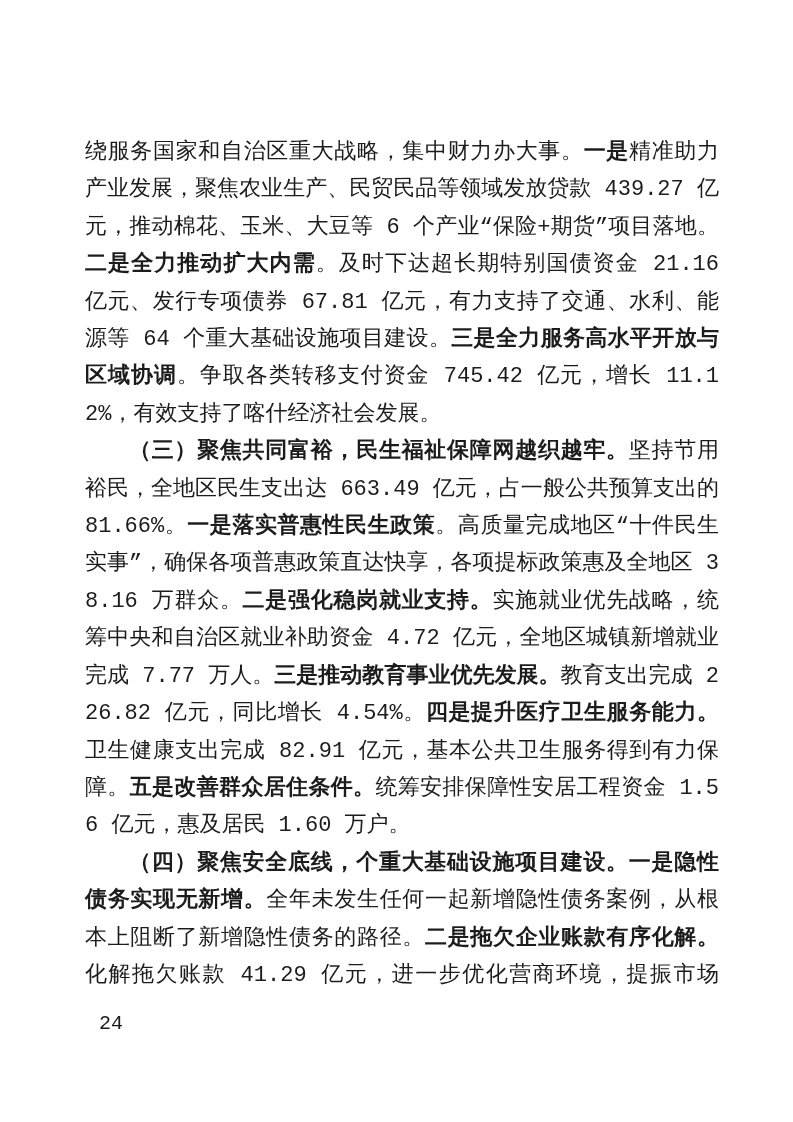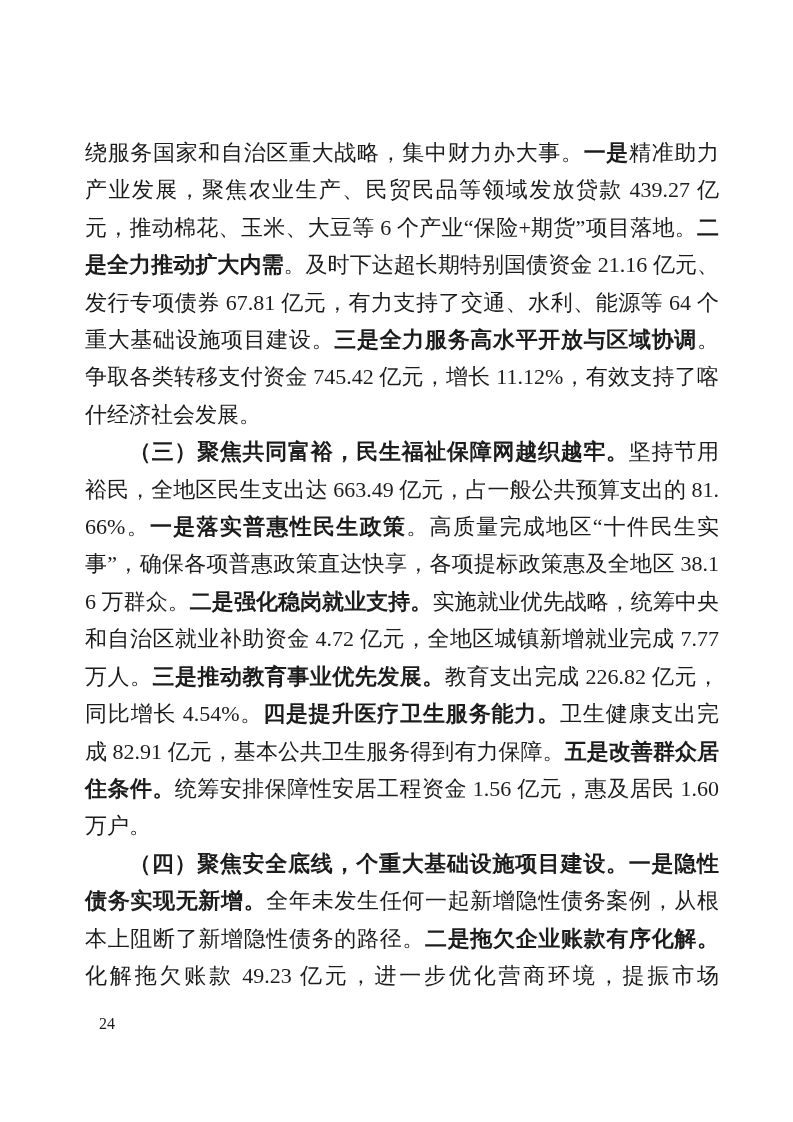--- a/index.html
+++ b/index.html
@@ -6,21 +6,21 @@
     margin: 0;
     padding: 0;
     background: #ffffff;
   }
   .page {
     position: relative;
     width: 742px;
     height: 1122px;
     background: var(--page-bg, #ffffff);
     color: var(--ink, #1c1c1c);
-    font-family: Liberation Serif, serif;
+    font-family: Liberation Mono, monospace;
     overflow: hidden;
   }
   .text-block {
     position: absolute;
     left: 85px;
     top: 134px;
     width: 634px;
   }
   p.para {
     margin: 0;
@@ -40,29 +40,29 @@
   .run {
     font-weight: 400;
   }
   .run.bold {
     font-weight: 700;
   }
   .page-number {
     position: absolute;
     left: 99px;
     top: 1012px;
-    font-size: 16px;
+    font-size: 20px;
     line-height: 24px;
     font-weight: 400;
     color: var(--ink, #1c1c1c);
   }
 </style>
 </head>
 <body>
 
 <div class="page" style="--ink: #1c1c1c; --page-bg: #ffffff;">
   <main class="text-block">
       <p class="para"><span class="run">绕服务国家和自治区重大战略，集中财力办大事。</span><span class="run bold">一是</span><span class="run">精准助力产业发展，聚焦农业生产、民贸民品等领域发放贷款 439.27 亿元，推动棉花、玉米、大豆等 6 个产业“保险+期货”项目落地。</span><span class="run bold">二是全力推动扩大内需</span><span class="run">。及时下达超长期特别国债资金 21.16 亿元、发行专项债券 67.81 亿元，有力支持了交通、水利、能源等 64 个重大基础设施项目建设。</span><span class="run bold">三是全力服务高水平开放与区域协调</span><span class="run">。争取各类转移支付资金 745.42 亿元，增长 11.12%，有效支持了喀什经济社会发展。</span></p>
       <p class="para indent"><span class="run bold">（三）聚焦共同富裕，民生福祉保障网越织越牢。</span><span class="run">坚持节用裕民，全地区民生支出达 663.49 亿元，占一般公共预算支出的 81.66%。</span><span class="run bold">一是落实普惠性民生政策</span><span class="run">。高质量完成地区“十件民生实事”，确保各项普惠政策直达快享，各项提标政策惠及全地区 38.16 万群众。</span><span class="run bold">二是强化稳岗就业支持。</span><span class="run">实施就业优先战略，统筹中央和自治区就业补助资金 4.72 亿元，全地区城镇新增就业完成 7.77 万人。</span><span class="run bold">三是推动教育事业优先发展。</span><span class="run">教育支出完成 226.82 亿元，同比增长 4.54%。</span><span class="run bold">四是提升医疗卫生服务能力。</span><span class="run">卫生健康支出完成 82.91 亿元，基本公共卫生服务得到有力保障。</span><span class="run bold">五是改善群众居住条件。</span><span class="run">统筹安排保障性安居工程资金 1.56 亿元，惠及居民 1.60 万户。</span></p>
-      <p class="para indent flush-last"><span class="run bold">（四）聚焦安全底线，个重大基础设施项目建设。一是隐性债务实现无新增。</span><span class="run">全年未发生任何一起新增隐性债务案例，从根本上阻断了新增隐性债务的路径。</span><span class="run bold">二是拖欠企业账款有序化解。</span><span class="run">化解拖欠账款 49.23 亿元，进一步优化营商环境，提振市场</span></p>
+      <p class="para indent flush-last"><span class="run bold">（四）聚焦安全底线，个重大基础设施项目建设。一是隐性债务实现无新增。</span><span class="run">全年未发生任何一起新增隐性债务案例，从根本上阻断了新增隐性债务的路径。</span><span class="run bold">二是拖欠企业账款有序化解。</span><span class="run">化解拖欠账款 41.29 亿元，进一步优化营商环境，提振市场</span></p>
     </main>
   <div class="page-number">24</div>
 </div>
 
 </body></html>

